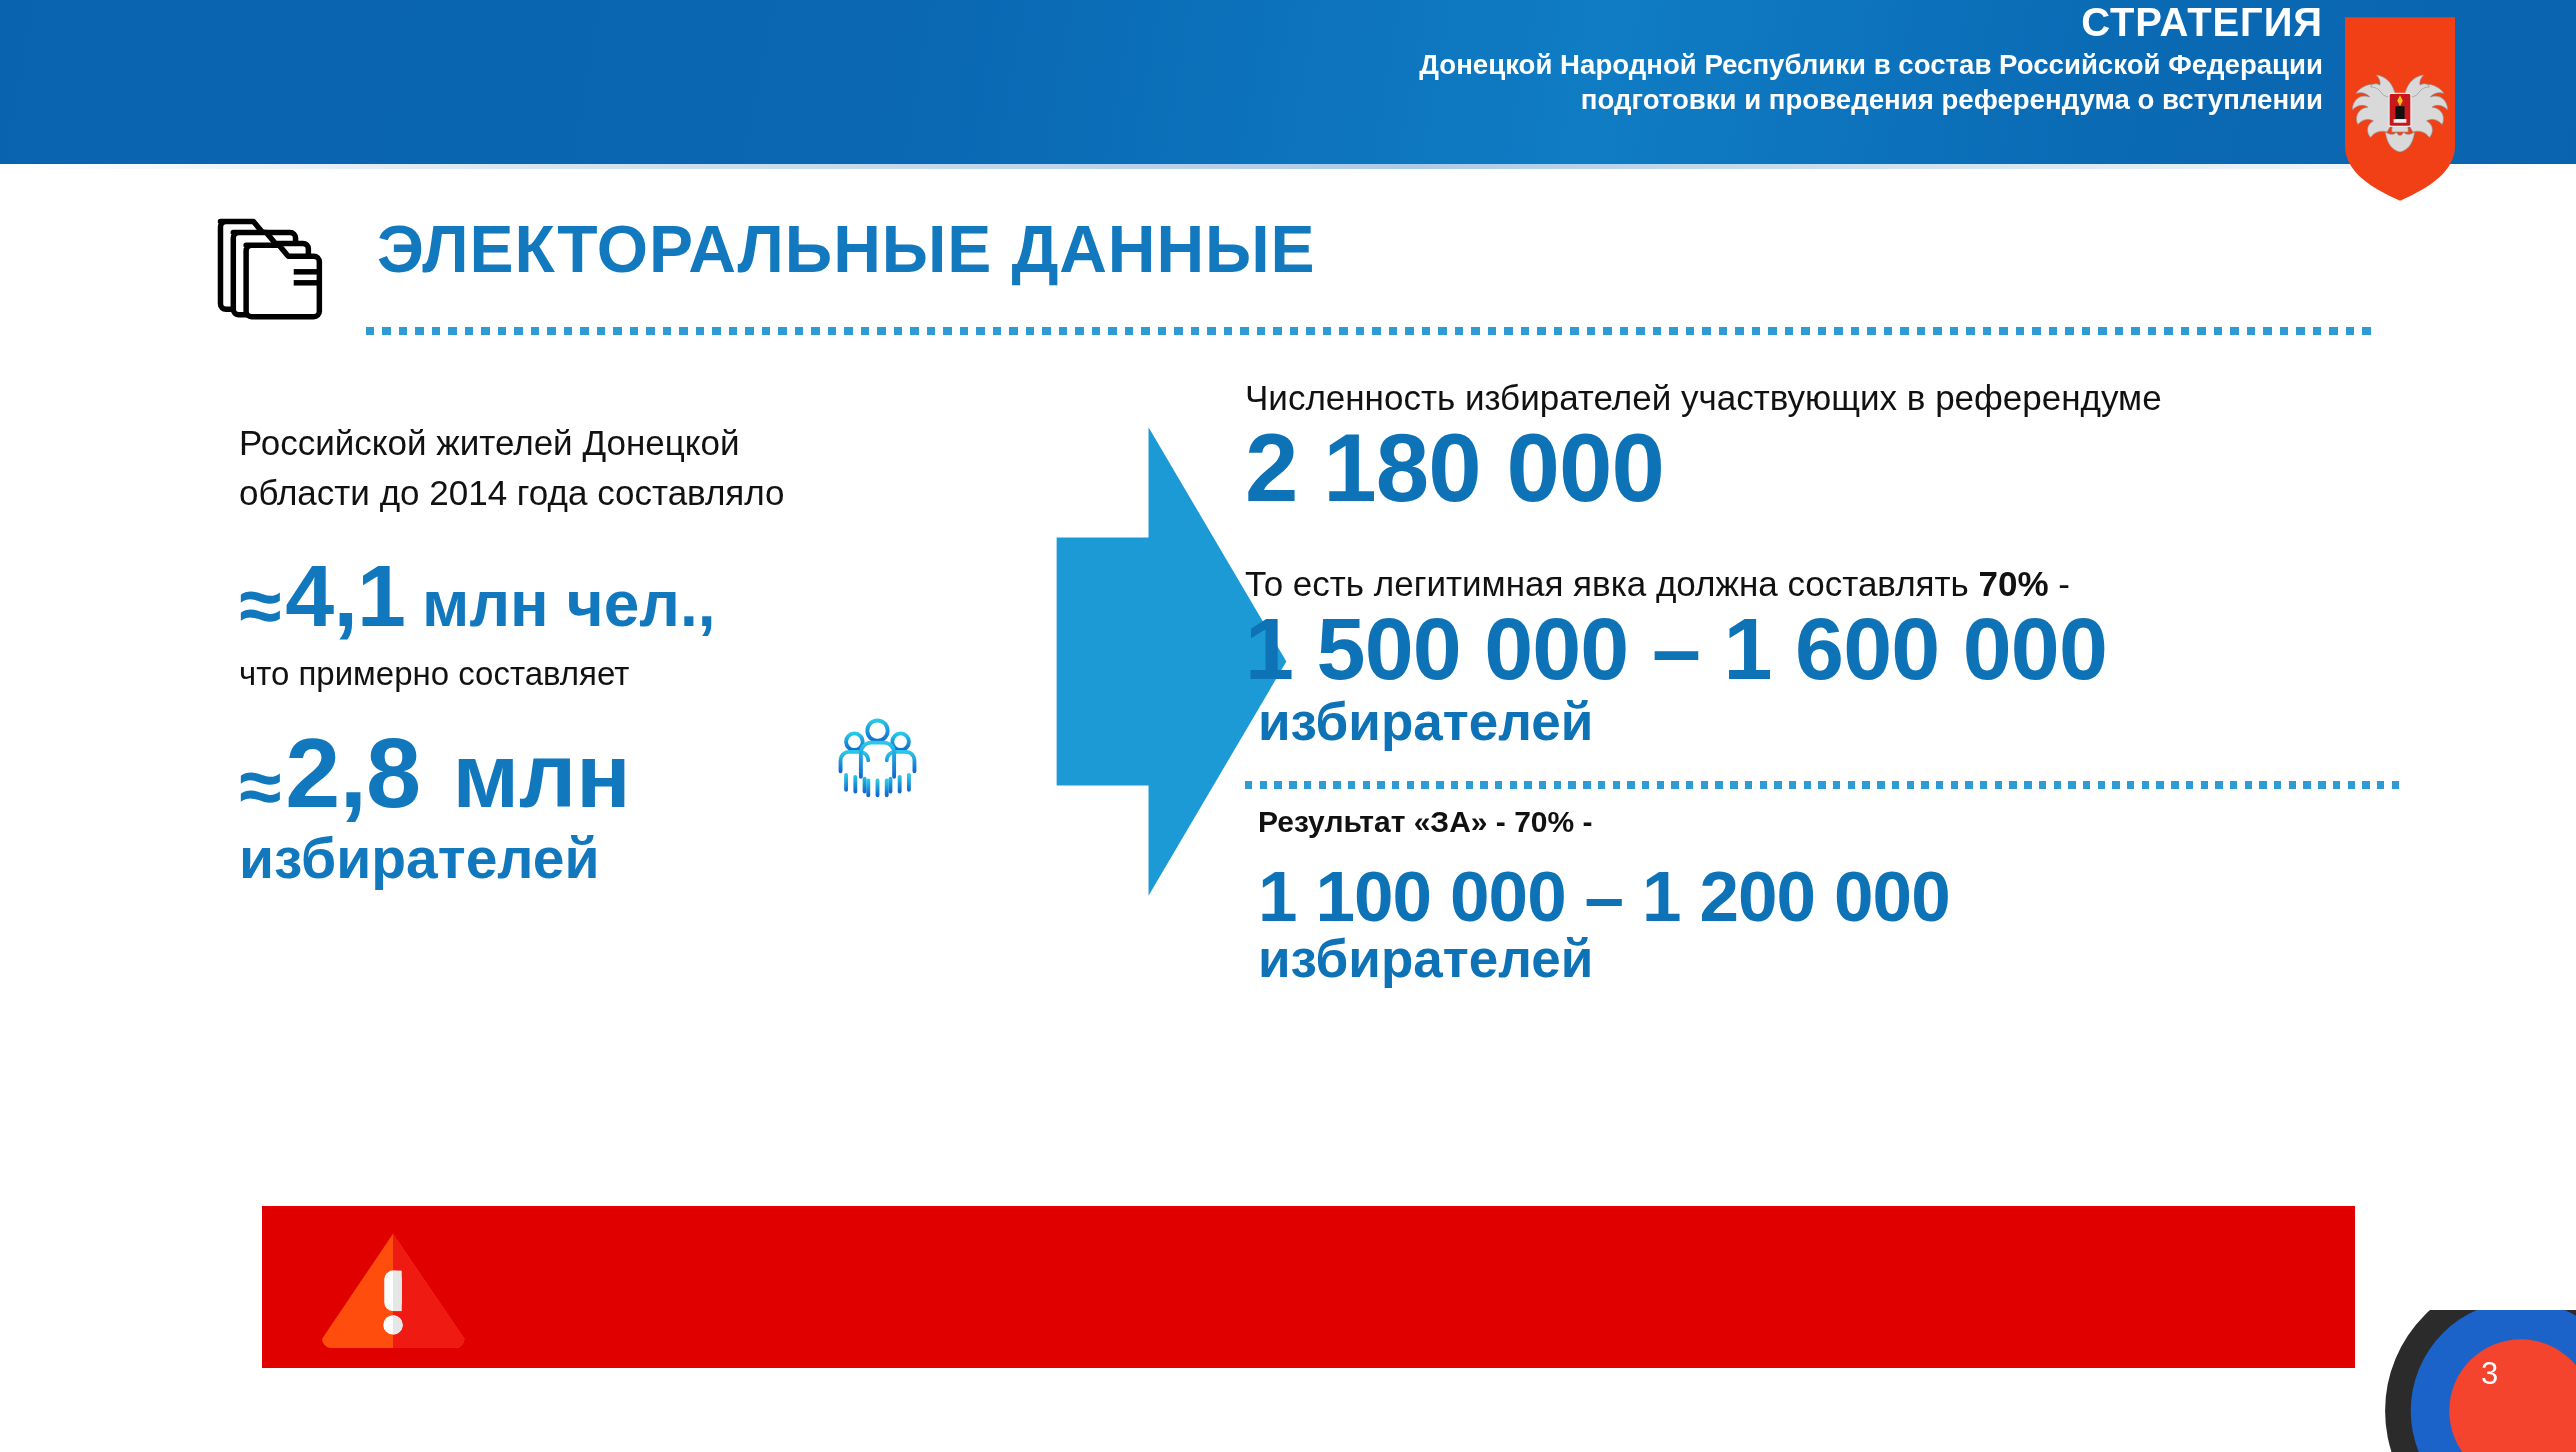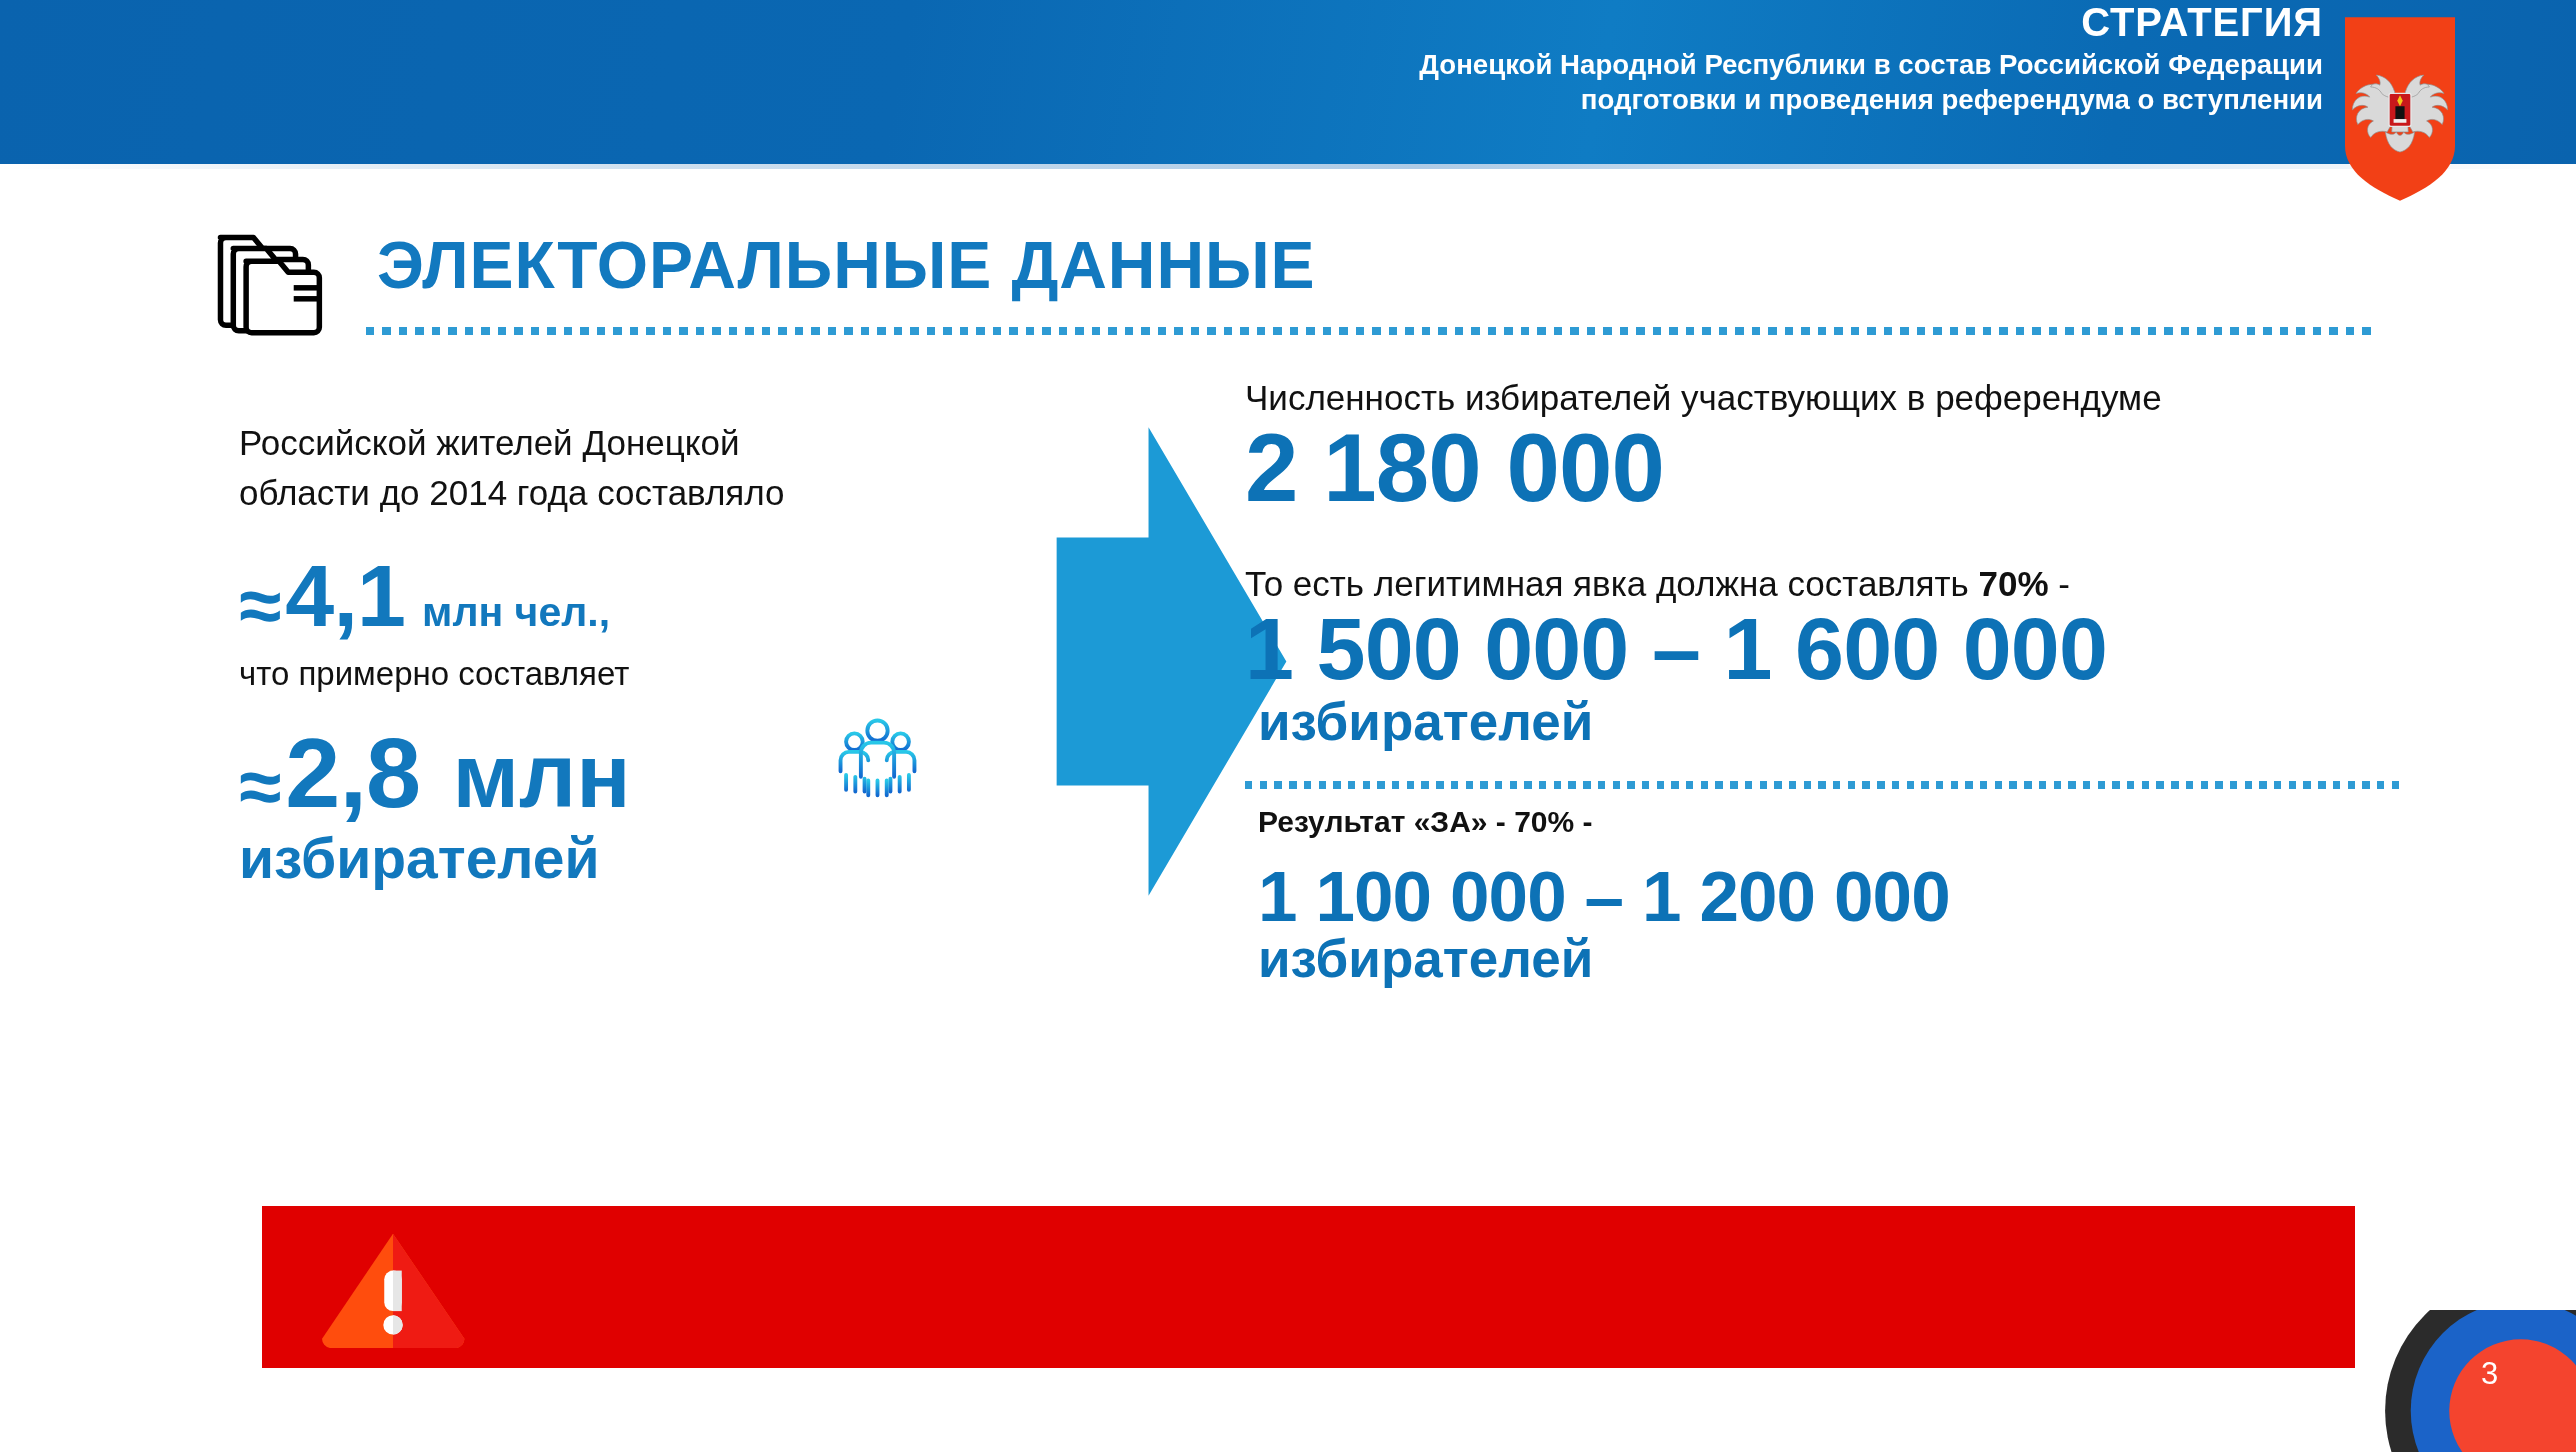--- a/index.html
+++ b/index.html
@@ -30,21 +30,21 @@
   }
   .header-sub div{white-space:nowrap;}
 
   
   .emblem{
     position:absolute;left:2345px;top:16.5px;width:110px;height:184px;
   }
   .emblem svg{display:block;}
 
   
-  .title-row{position:absolute;left:0;top:210px;width:2436px;height:138px;}
+  .title-row{position:absolute;left:0;top:194px;width:2436px;height:138px;}
   .folder-icon{position:absolute;left:213px;top:11px;width:112px;height:119px;}
   .page-title{
     position:absolute;left:377px;top:16.5px;
     font-size:66px;font-weight:bold;color:#1279bf;letter-spacing:0.9px;
     white-space:nowrap;
   }
   .title-rule{
     position:absolute;left:366px;top:327px;width:2008px;height:8.3px;
     background-image:repeating-linear-gradient(90deg,#2e9bd4 0 8.3px,transparent 8.3px 16.5px);
   }
@@ -52,21 +52,21 @@
   
   .left-col{position:absolute;left:239px;top:418px;width:772px;}
   .lc-lead{
     font-size:35px;color:#111;line-height:1.42;font-weight:400;
   }
   .lc-big1{
     margin-top:27.6px;white-space:nowrap;color:#1278bd;
   }
   .approx{font-size:77px;font-weight:bold;vertical-align:-5.5px;}
   .num-xl{font-size:88px;font-weight:bold;letter-spacing:-0.9px;}
-  .unit-lg{font-size:41px;font-weight:bold;margin-left:13px;}
+  .unit-lg{font-size:64px;font-weight:bold;margin-left:13px;}
   .lc-mid{
     font-size:33px;color:#111;margin-top:3.7px;line-height:1.3;
   }
   .lc-big2{
     margin-top:20px;white-space:nowrap;color:#1278bd;position:relative;
   }
   .num-xxl{font-size:99px;font-weight:bold;letter-spacing:-0.9px;margin-top:48px;}
   .unit-xl{font-size:90px;font-weight:bold;margin-left:28px;}
   .people-icon{
     position:absolute;left:596px;top:-1.8px;width:85px;height:85px;

